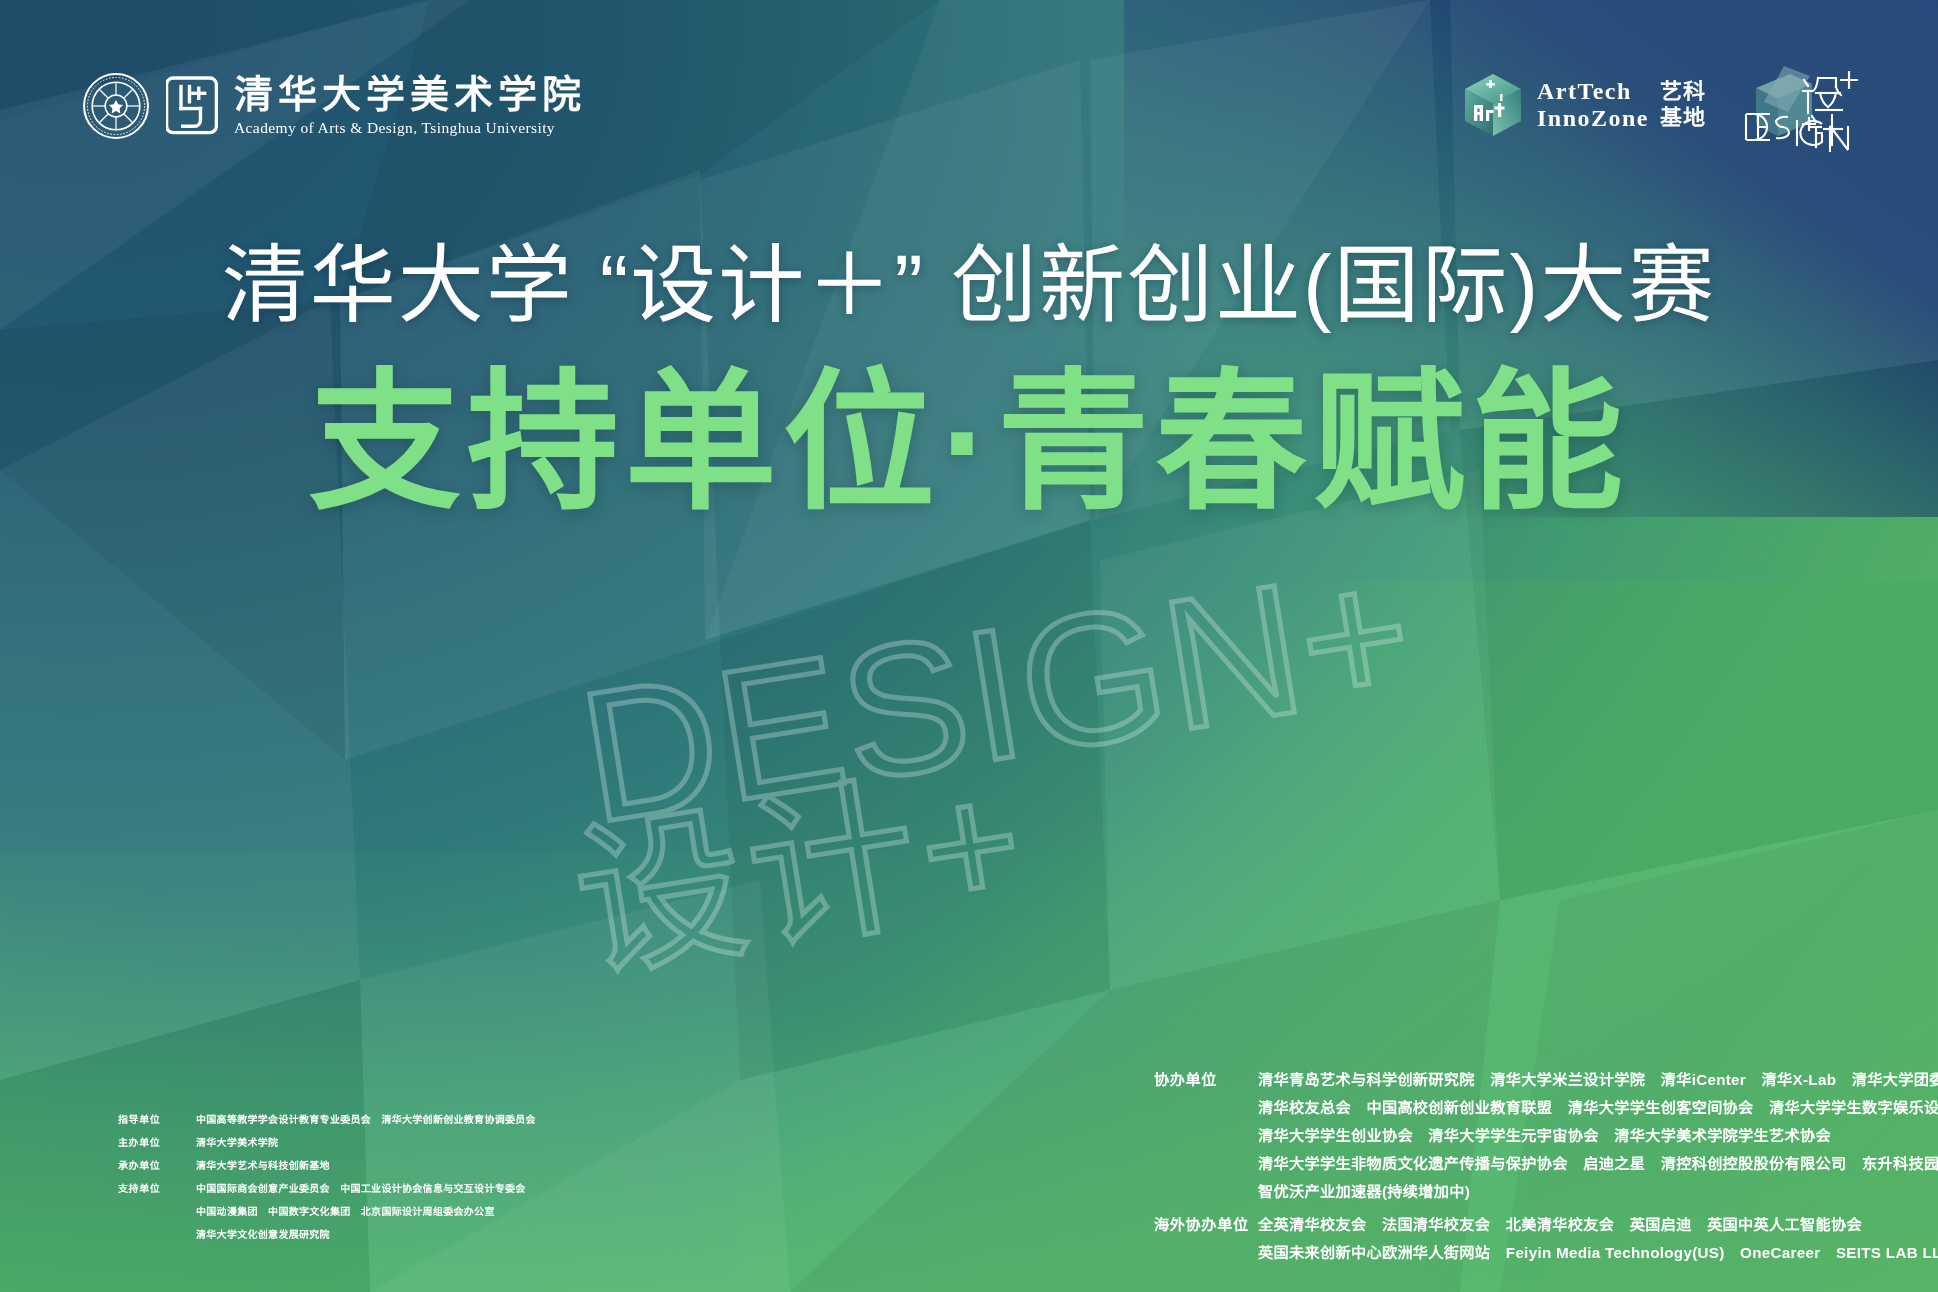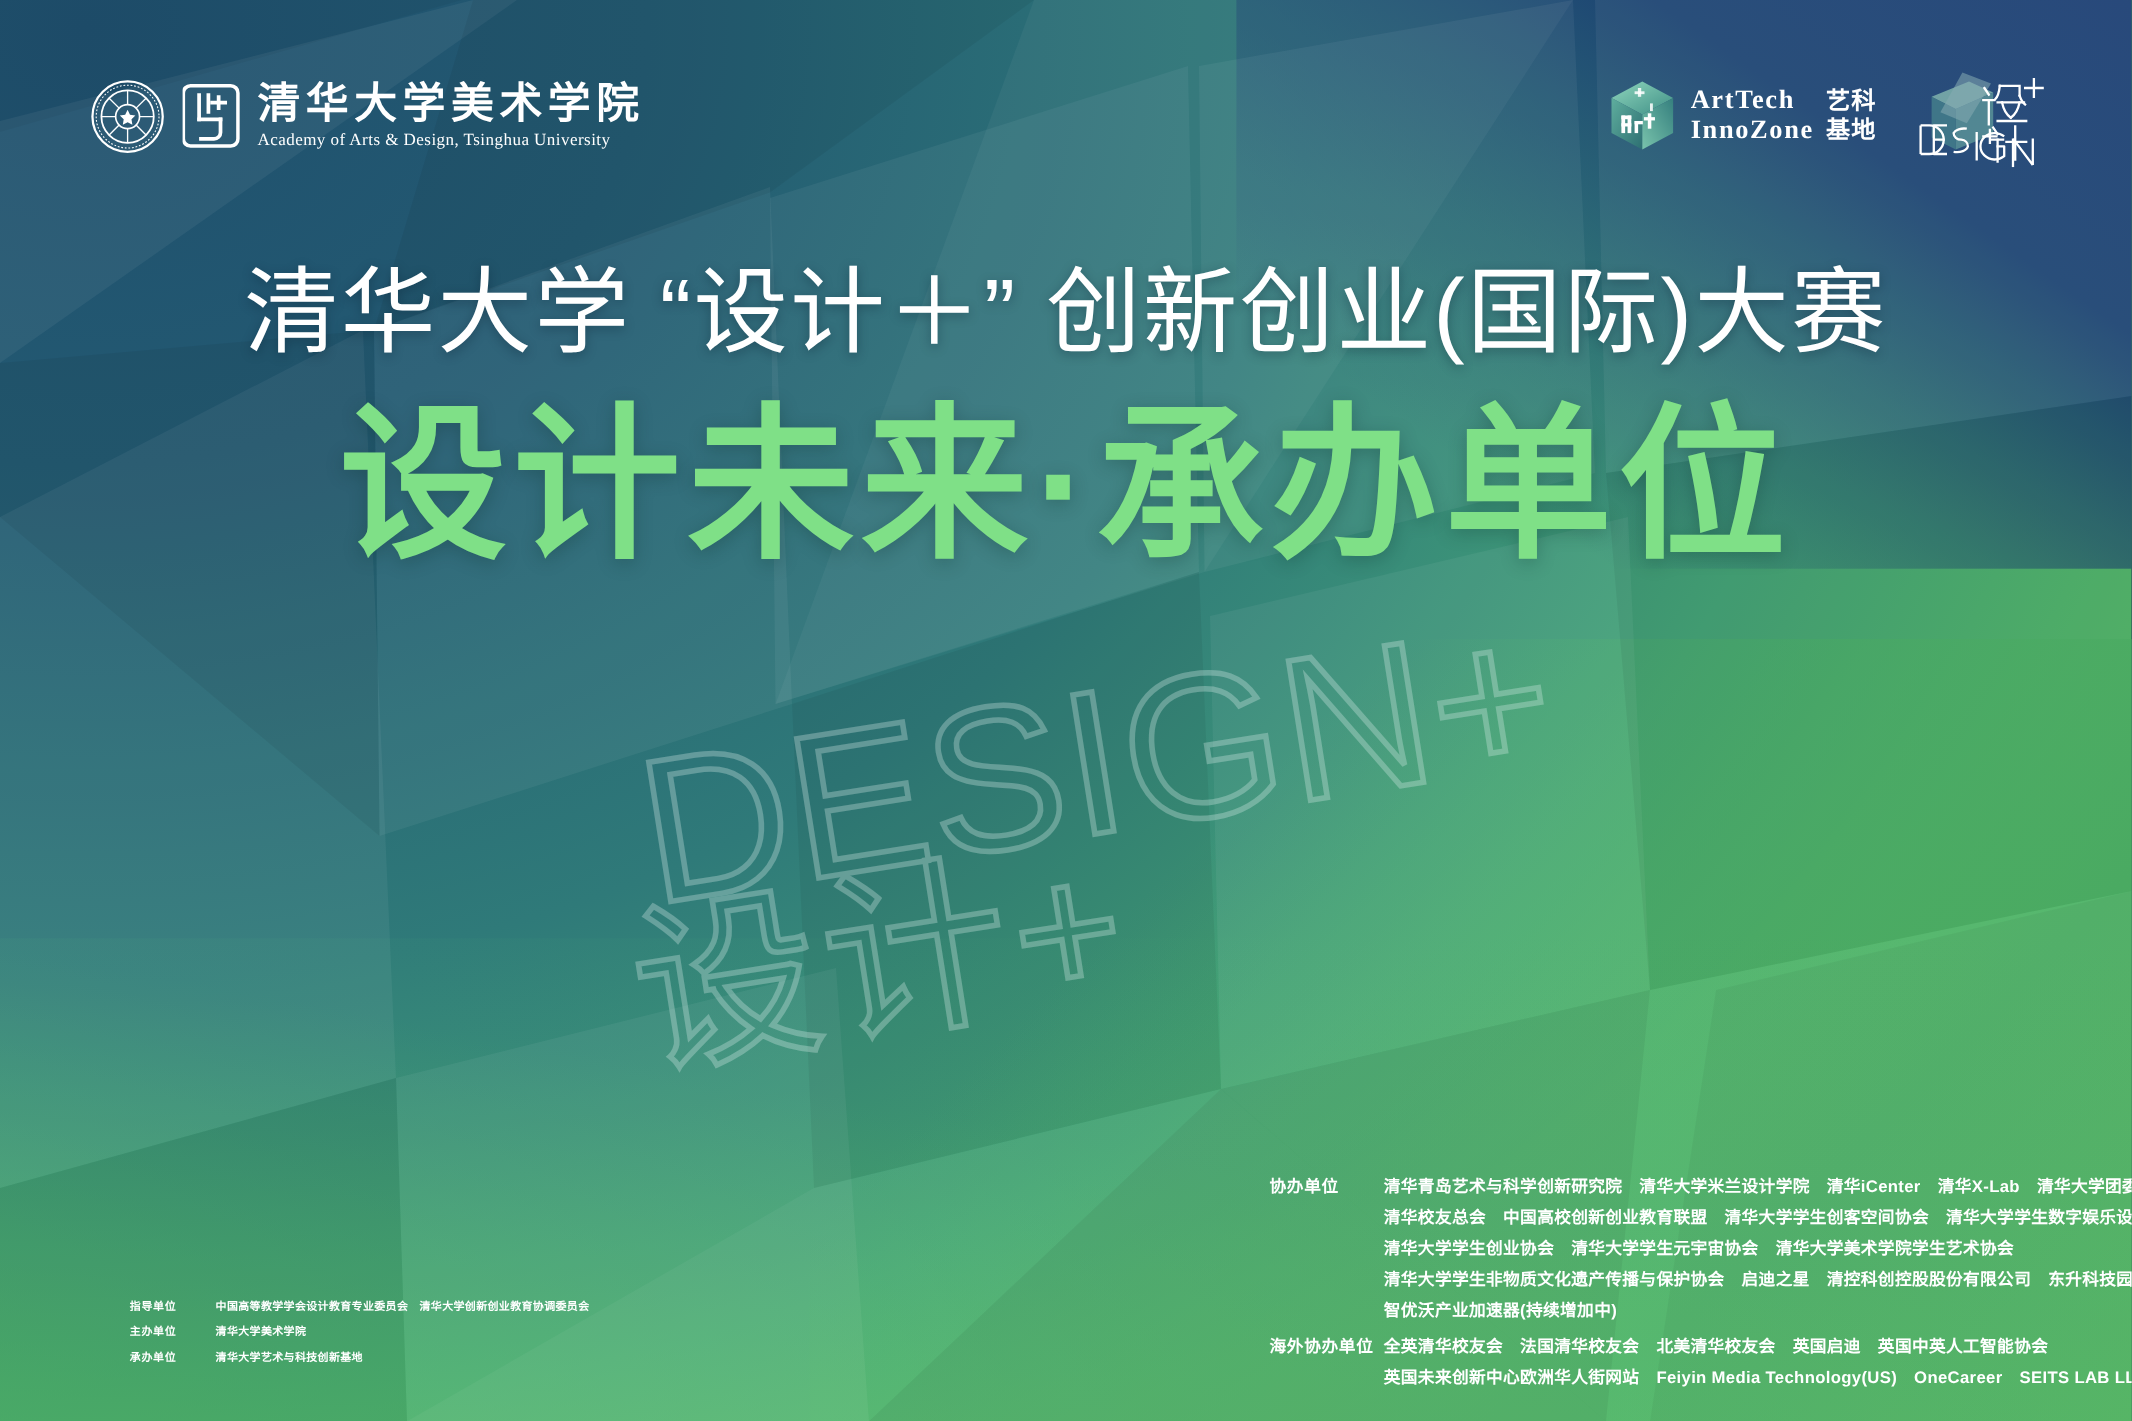--- a/index.html
+++ b/index.html
@@ -301,40 +301,48 @@
         <g fill="none" stroke="#ffffff" stroke-width="2.1">
           <path d="M62 66 h14 M69 59 v14"></path>
           <path d="M100 22 h18 M109 13 v18"></path>
         </g>
       </svg>
     </div>
   </div>
 
   <div class="headline">
     <div class="title-cn">清华大学 “设计＋” 创新创业(国际)大赛</div>
-    <div class="slogan">设计未来·承办单位</div>
+    <div class="slogan">支持单位·青春赋能</div>
   </div>
 
   <div class="credits-left">
       <div class="cred-row">
         <div class="cred-label">指导单位</div>
         <div class="cred-body">
           <div class="cred-line">中国高等教学学会设计教育专业委员会　清华大学创新创业教育协调委员会</div>
         </div>
       </div>
       <div class="cred-row">
         <div class="cred-label">主办单位</div>
         <div class="cred-body">
           <div class="cred-line">清华大学美术学院</div>
         </div>
       </div>
       <div class="cred-row">
         <div class="cred-label">承办单位</div>
         <div class="cred-body">
           <div class="cred-line">清华大学艺术与科技创新基地</div>
+        </div>
+      </div>
+      <div class="cred-row">
+        <div class="cred-label">支持单位</div>
+        <div class="cred-body">
+          <div class="cred-line">中国国际商会创意产业委员会　中国工业设计协会信息与交互设计专委会</div>
+          <div class="cred-line">中国动漫集团　中国数字文化集团　北京国际设计周组委会办公室</div>
+          <div class="cred-line">清华大学文化创意发展研究院</div>
         </div>
       </div>
     </div>
 
   <div class="credits-right">
       <div class="cred-row cred-gap">
         <div class="cred-label">协办单位</div>
         <div class="cred-body">
           <div class="cred-line">清华青岛艺术与科学创新研究院　清华大学米兰设计学院　清华iCenter　清华X-Lab　清华大学团委</div>
           <div class="cred-line">清华校友总会　中国高校创新创业教育联盟　清华大学学生创客空间协会　清华大学学生数字娱乐设计协会</div>

